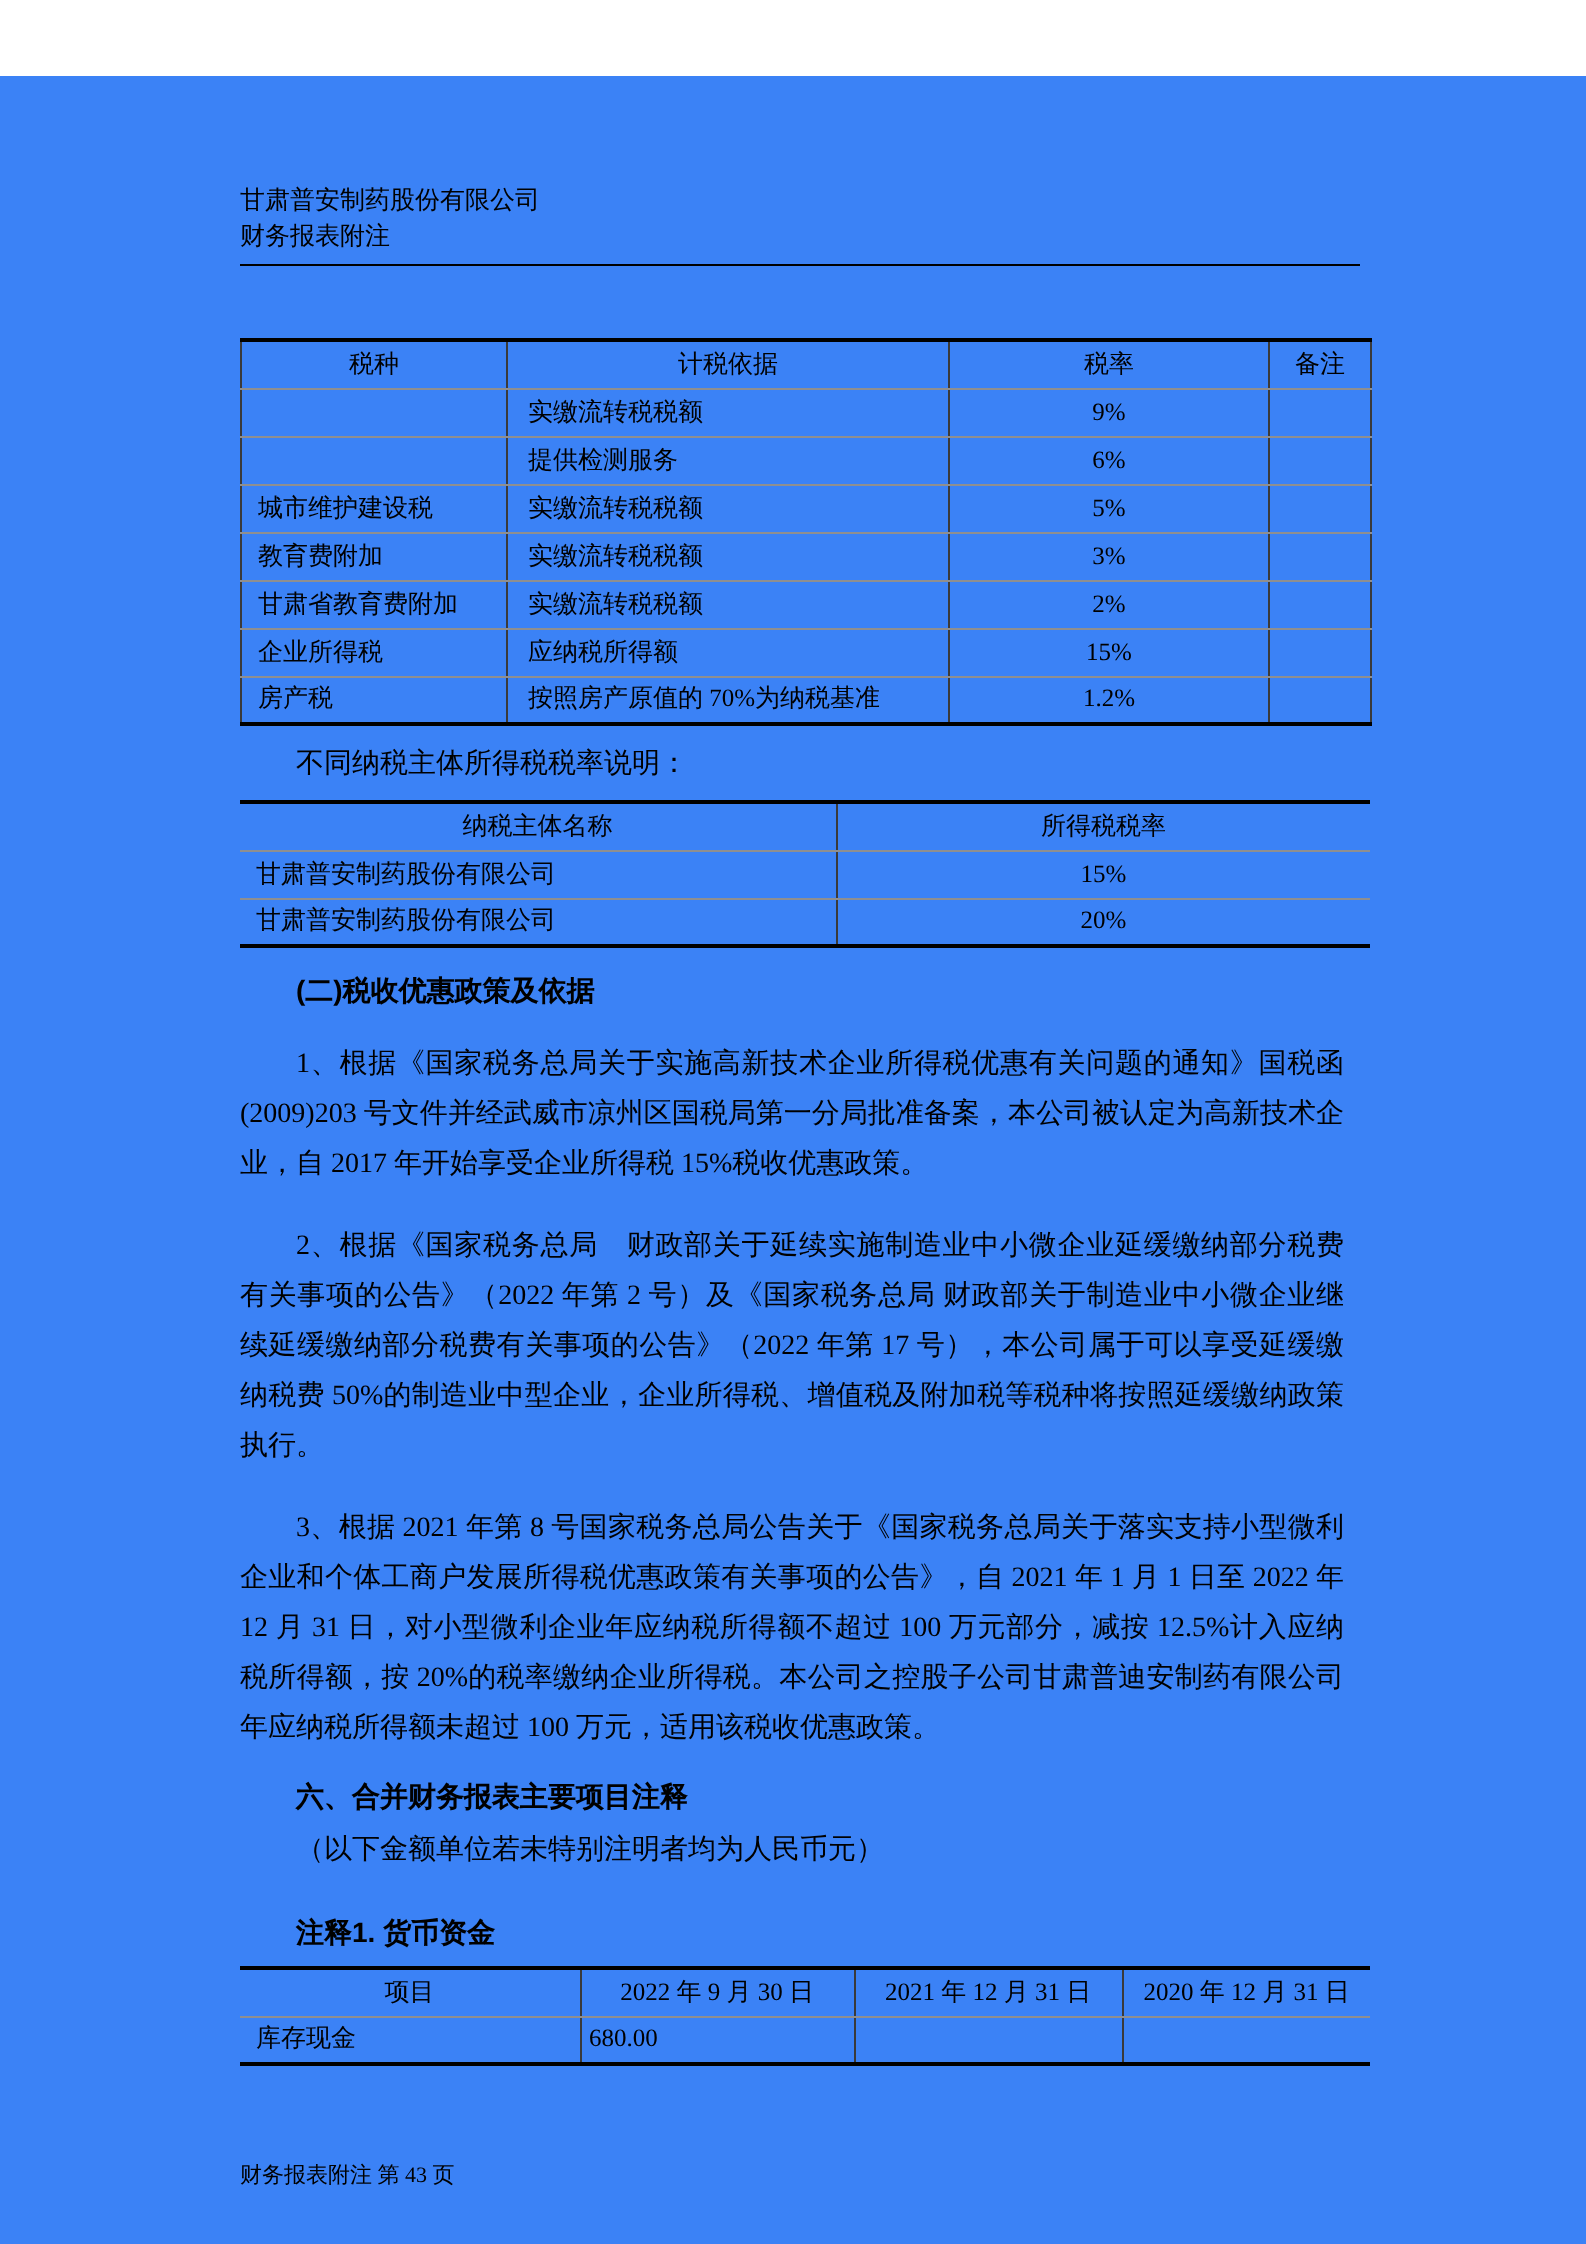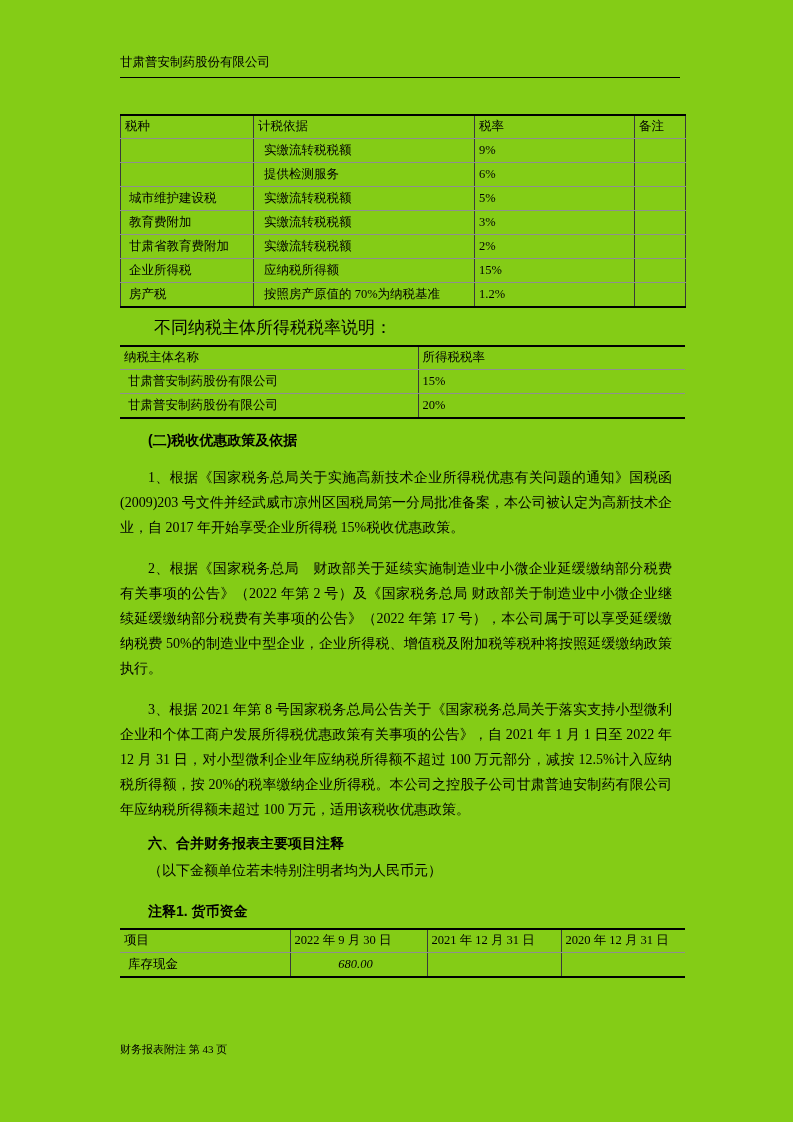--- a/index.html
+++ b/index.html
@@ -4,59 +4,59 @@
 <style>
   * { margin:0; padding:0; box-sizing:border-box; }
   html,body { background:#ffffff; }
   body {
     width:793px; height:1122px;
     font-family:"Liberation Serif","DejaVu Serif",serif;
     color:#000;
     position:relative;
     overflow:hidden;
   }
-  .page { position:absolute; inset:0; background:#84cc16; }
+  .page { position:absolute; inset:0; background:#3b82f6;margin-top:38px; }
   .content { position:absolute; left:120px; top:0; width:568px; }
 
   
   .doc-header { margin-top:54px; font-size:12.5px; line-height:17.5px; }
   .header-rule { width:560px; border-bottom:1.6px solid #000; margin-top:5px; }
 
   
   table {
     border-collapse:collapse; table-layout:fixed; width:565px;
     font-size:12.5px;
     border-top:2px solid #000; border-bottom:2px solid #000;
   }
   th, td {
     font-weight:normal; height:24px; padding:0 4px;
     border-bottom:1px solid #8f8f8f;
-    text-align:left; vertical-align:middle;
+    text-align:center; vertical-align:middle;
     overflow:hidden; white-space:nowrap;
   }
   th + th, td + td { border-left:1px solid #3a3a3a; }
 
   .t1 { margin-top:36px; border-left:1px solid #3a3a3a; border-right:1px solid #3a3a3a; }
   .t1 th:nth-child(1){ width:133px; } .t1 th:nth-child(2){ width:221px; }
   .t1 th:nth-child(3){ width:160px; } .t1 th:nth-child(4){ width:51px; }
   .t1 td:nth-child(1){ text-align:left; padding-left:8px; }
   .t1 td:nth-child(2){ text-align:left; padding-left:10px; }
 
   .t2 { margin-top:8px; }
   .t2 th:nth-child(1){ width:298px; } .t2 th:nth-child(2){ width:267px; }
   .t2 td:nth-child(1){ text-align:left; padding-left:8px; }
 
   .t3 { margin-top:8px; }
   .t3 th:nth-child(1){ width:170px; } .t3 th:nth-child(2){ width:137px; }
   .t3 th:nth-child(3){ width:134px; } .t3 th:nth-child(4){ width:124px; }
   .t3 td:nth-child(1){ text-align:left; padding-left:8px; }
-  .t3 td:nth-child(2){ text-align:center; padding-right:10px;font-style:italic; }
+  .t3 td:nth-child(2){ text-align:left; padding-right:10px; }
 
   
-  .note-line { margin-top:11px; font-size:17px; text-indent:2em; line-height:18px; }
+  .note-line { margin-top:11px; font-size:14px; text-indent:2em; line-height:18px; }
   .h-sans {
     font-family:"Liberation Sans","DejaVu Sans",sans-serif;
     font-weight:bold; font-size:14px; line-height:18px; text-indent:2em;
   }
   .sec2-heading { margin-top:12px; }
   .para {
     margin-top:16px; width:552px;
     font-size:14px; line-height:25px;
     text-align:justify; text-indent:2em;
   }
@@ -71,20 +71,21 @@
   }
 </style>
 </head>
 <body>
 
 <div class="page">
   <div class="content">
 
     <div class="doc-header">
       <div>甘肃普安制药股份有限公司</div>
+      <div>财务报表附注</div>
     </div>
     <div class="header-rule"></div>
 
     <table class="t1">
         <thead>
           <tr>
             <th>税种</th>
             <th>计税依据</th>
             <th>税率</th>
             <th>备注</th>

